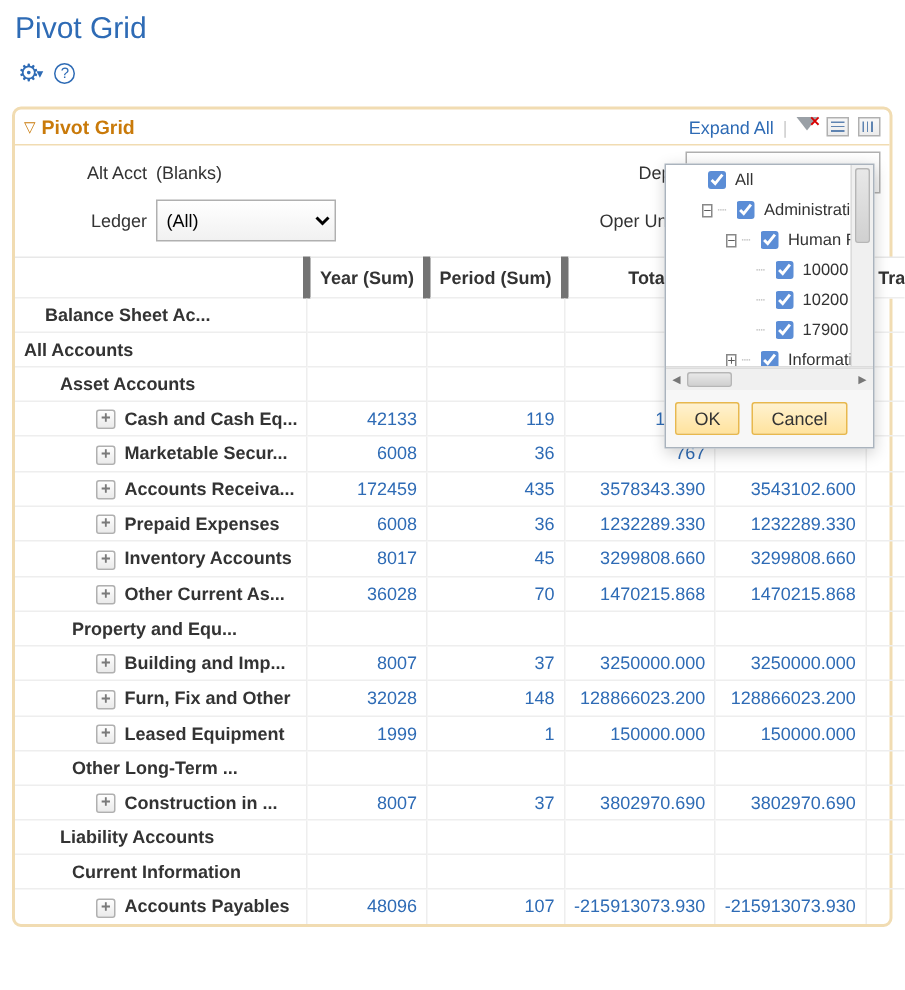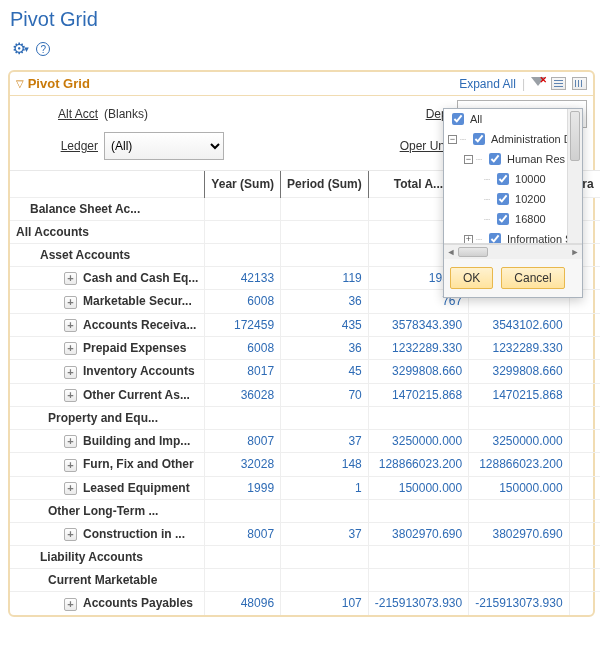--- a/index.html
+++ b/index.html
@@ -121,21 +121,20 @@
   .filter-row {
     display: flex;
     align-items: center;
     margin-bottom: 4px;
     gap: 6px;
   }
   .filter-label {
     width: 82px;
     text-align: right;
     color: #333;
-    text-decoration: underline;
   }
   .filter-label.right {
     width: auto;
     margin-left: auto;
   }
   .filter-val {
     color: #333;
   }
   select {
     font-size: 12px;
@@ -147,23 +146,24 @@
   select.w1 { width: 120px; }
   select.w2 { width: 130px; }
   .grid-table {
     width: 100%;
     border-collapse: collapse;
   }
   .grid-table th {
     background: #fff;
     color: #333;
     font-weight: bold;
+    text-align: right;
     padding: 6px 6px;
     border-top: 1px solid #e8e8e8;
-    border-left: 1px solid #737373;
+    border-left: 5px solid #737373;
     white-space: nowrap;
   }
   .grid-table th.first { text-align: left; border-left: none; }
   .grid-table td {
     padding: 4px 6px;
     border-top: 1px solid #eee;
     border-left: 1px solid #eee;
   }
   .grid-table td.first { border-left: none; }
   .grid-table td.num {
@@ -230,20 +230,21 @@
   }
   .dd-scroll-x .arrow-l, .dd-scroll-x .arrow-r {
     position:absolute; top:0; width:14px; height:100%;
     text-align:center; line-height:14px; font-size:9px; color:#777;
   }
   .dd-scroll-x .arrow-l{left:0;} .dd-scroll-x .arrow-r{right:0;}
   .tree-node {
     display:flex; align-items:center; gap:3px;
     padding: 1px 4px 1px 4px;
     white-space: nowrap;
+    margin-left: 20px;
   }
   .tree-node input[type=checkbox]{
     width:12px; height:12px; accent-color:#5b8dd6;
   }
   .tree-twist {
     width:9px; height:9px; border:1px solid #888;
     font-size:9px; line-height:7px; text-align:center; color:#555;
     background:#fff;
   }
   .tree-conn { color:#bbb; font-size:10px; }
@@ -324,21 +325,21 @@
         <span>10000</span>
       </div>
       <div class="tree-node" style="padding-left:40px">
         <span class="tree-conn">┈</span>
         <input type="checkbox" checked="" style="">
         <span>10200</span>
       </div>
       <div class="tree-node" style="padding-left:40px">
         <span class="tree-conn">┈</span>
         <input type="checkbox" checked="" style="">
-        <span>16800</span>
+        <span>17900</span>
       </div>
       <div class="tree-node" style="padding-left:20px">
         <span class="tree-twist">+</span>
         <span class="tree-conn">┈</span>
         <input type="checkbox" checked="" style="">
         <span>Information S</span>
       </div>
       <div class="dd-scroll-y">
           <div class="dd-thumb-y"></div>
         </div>
@@ -488,21 +489,21 @@
         </tr>
         <tr>
           <td class="first label"><span class="lvl2"><span>Liability Accounts</span></span></td>
           <td class="num"></td>
           <td class="num"></td>
           <td class="num"></td>
           <td class="num"></td>
           <td class="num"></td>
         </tr>
         <tr>
-          <td class="first label"><span class="lvl3"><span>Current Marketable</span></span></td>
+          <td class="first label"><span class="lvl3"><span>Current Information</span></span></td>
           <td class="num"></td>
           <td class="num"></td>
           <td class="num"></td>
           <td class="num"></td>
           <td class="num"></td>
         </tr>
         <tr>
           <td class="first label"><span class="lvl4"><span class="expand-btn">+</span><span>Accounts Payables</span></span></td>
           <td class="num">48096</td>
           <td class="num">107</td>

